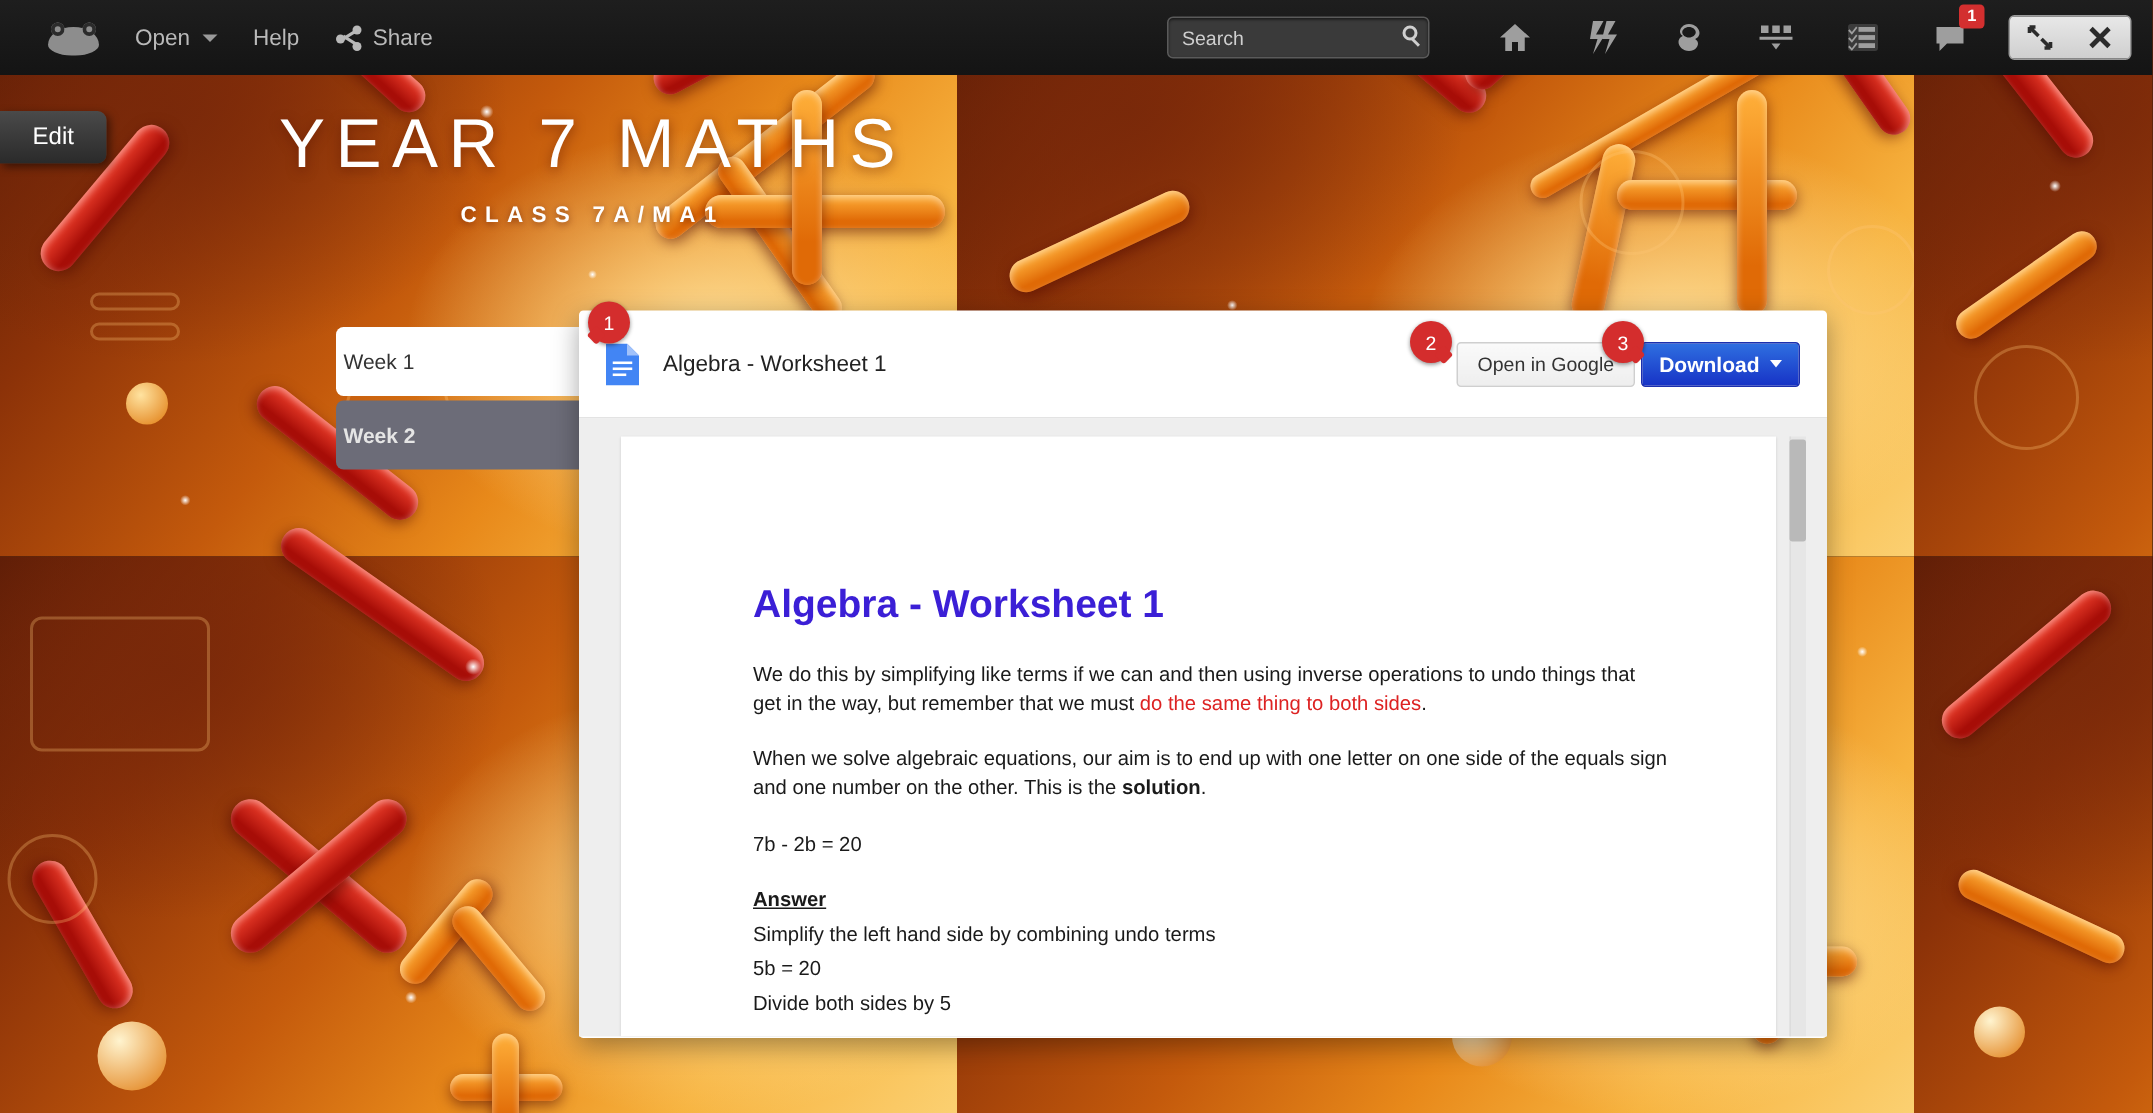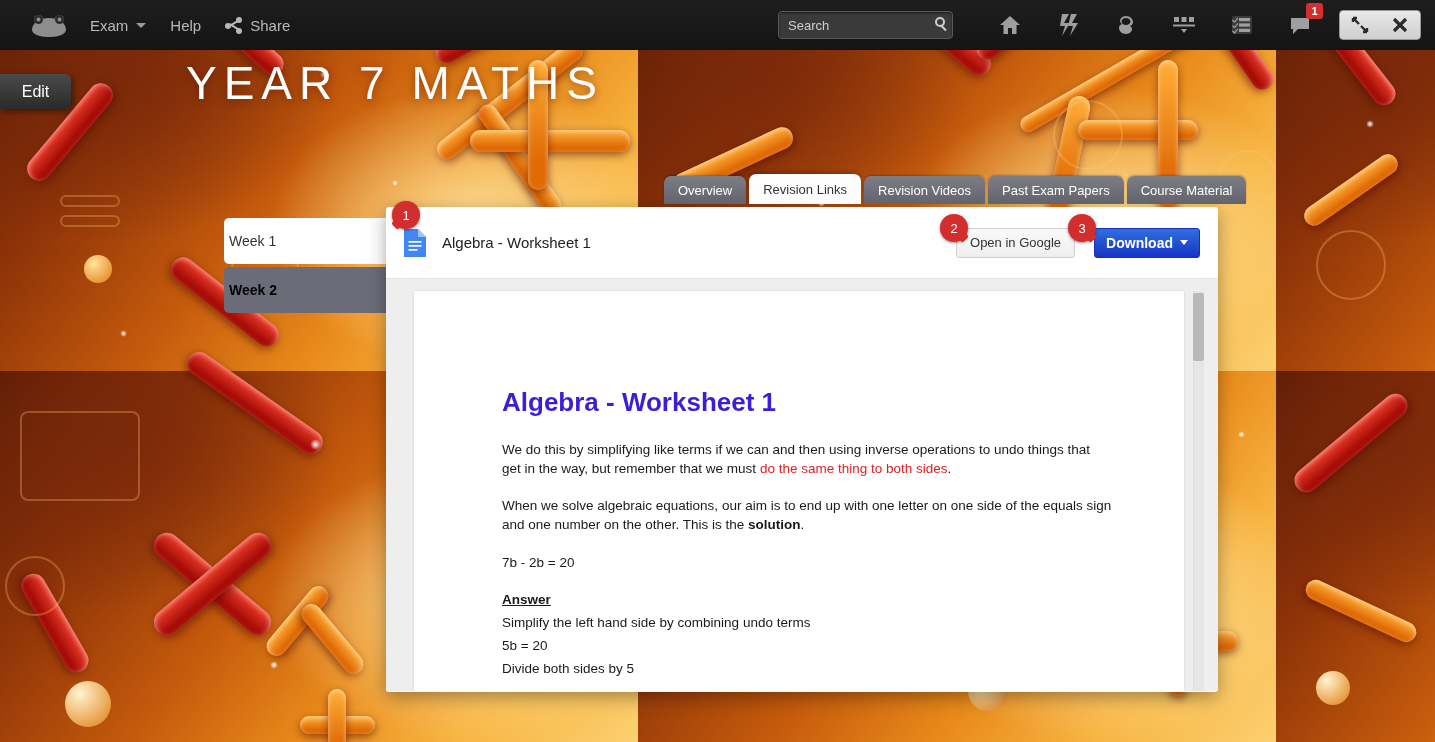--- a/index.html
+++ b/index.html
@@ -129,21 +129,21 @@
     position: absolute; left: 0; top: 74px; z-index: 40;
     width: 71px; height: 35px; border-radius: 0 6px 6px 0;
     background: linear-gradient(180deg,#4a4a4a,#2a2a2a);
     color: #fff; font-size: 16px; display: flex; align-items: center;
     justify-content: center; box-shadow: 2px 2px 6px rgba(0,0,0,.5);
     cursor: pointer;
   }
 
   
   .site-title {
-    position: absolute; top: 56px; left: 0; width: 790px; text-align: center;
+    position: absolute; top: 68px; left: 0; width: 790px; text-align: center;
     z-index: 20; pointer-events: none;
   }
   .site-title h1 {
     font-size: 46px; font-weight: normal; color: #fff; letter-spacing: 7px;
     text-shadow: 0 2px 8px rgba(90,20,0,.55);
   }
   .site-title h2 {
     margin-top: 13px; font-size: 15px; font-weight: bold; color: #fff;
     letter-spacing: 5.5px; text-shadow: 0 1px 5px rgba(90,20,0,.6);
   }
@@ -165,37 +165,37 @@
     box-shadow: 0 -2px 4px rgba(0,0,0,.22);
   }
 
   
   .weeks { position: absolute; left: 224px; top: 218px; width: 256px; z-index: 25; }
   .week {
     height: 46px; display: flex; align-items: center; padding-left: 5px;
     font-size: 14px; border-radius: 5px; margin-bottom: 3px; cursor: pointer;
   }
   .week.plain { background: #fff; color: #333; }
-  .week.active { background: #6c6c78; color: #000000; font-weight: bold; }
+  .week.active { background: #6c6c78; color: #e5e5e5; font-weight: bold; }
 
   
   .doccard {
     position: absolute; left: 386px; top: 207px; width: 832px; height: 485px;
     background: #fff; border-radius: 3px; z-index: 28;
     box-shadow: 0 5px 18px rgba(0,0,0,.35);
   }
   .doc-head {
     height: 72px; display: flex; align-items: center; padding: 0 18px;
     border-bottom: 1px solid #e3e3e3; position: relative;
   }
   .gdoc-ico {
     width: 22px; height: 28px; position: relative; margin-right: 16px; flex: none;
   }
   .doc-title { font-size: 15px; color: #222; }
-  .doc-actions { margin-left: auto; display: flex; align-items: center; gap: 19px; }
+  .doc-actions { margin-left: auto; display: flex; align-items: center; gap: 4px; }
   .btn-open {
     height: 30px; padding: 0 13px; display: flex; align-items: center;
     font-size: 13px; color: #333; background: linear-gradient(180deg,#fafafa,#eeeeee);
     border: 1px solid #cfcfcf; border-radius: 3px; cursor: pointer;
   }
   .btn-download {
     height: 30px; padding: 0 11px; display: flex; align-items: center; gap: 7px;
     font-size: 14px; font-weight: bold; color: #fff;
     background: linear-gradient(180deg,#2f6fe0,#1733c6);
     border: 1px solid #1b2fae; border-radius: 3px; cursor: pointer;
@@ -329,21 +329,21 @@
     </div>
   </div>
 
   <div class="topbar">
     <div class="brand-logo">
       <div class="head"></div>
         <div class="eye l"></div>
         <div class="eye r"></div>
     </div>
     <div class="tb-item">
-      <span>Exam</span>
+      <span>Open</span>
       <span class="caret-dn"></span>
     </div>
     <div class="tb-item">
       <span>Help</span>
     </div>
     <div class="tb-item">
       <span class="share-ico">
         <i></i>
           <i></i>
           <i></i>
@@ -416,29 +416,23 @@
           </svg>
         </div>
       </div>
     </div>
   </div>
 
   <div class="edit-tab">Edit</div>
 
   <div class="site-title">
     <h1>YEAR 7 MATHS</h1>
+    <h2>CLASS 7A/MA1</h2>
   </div>
 
-  <div class="tabs">
-    <div class="tab">Overview</div>
-    <div class="tab active">Revision Links</div>
-    <div class="tab">Revision Videos</div>
-    <div class="tab">Past Exam Papers</div>
-    <div class="tab">Course Material</div>
-  </div>
 
   <div class="weeks">
     <div class="week plain">Week 1</div>
     <div class="week active">Week 2</div>
   </div>
 
   <div class="doccard">
     <div class="doc-head">
       <span class="gdoc-ico">
         <svg width="22" height="28" viewBox="0 0 22 28">

